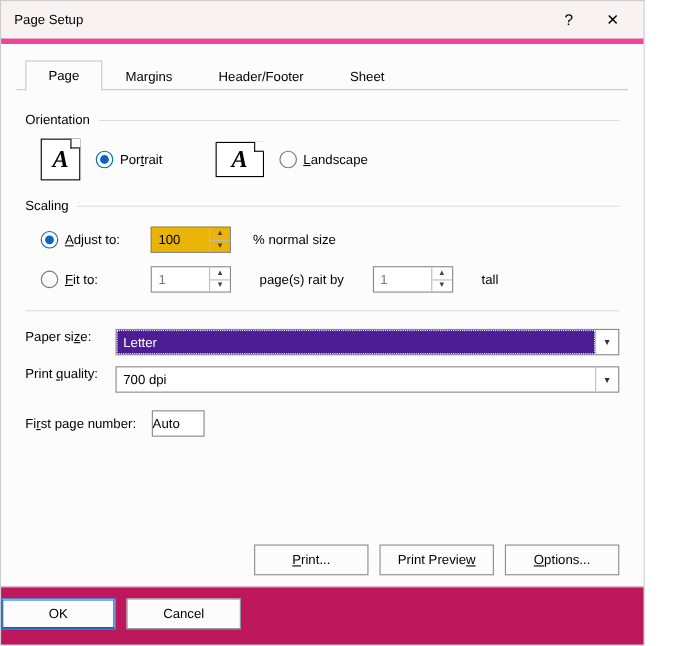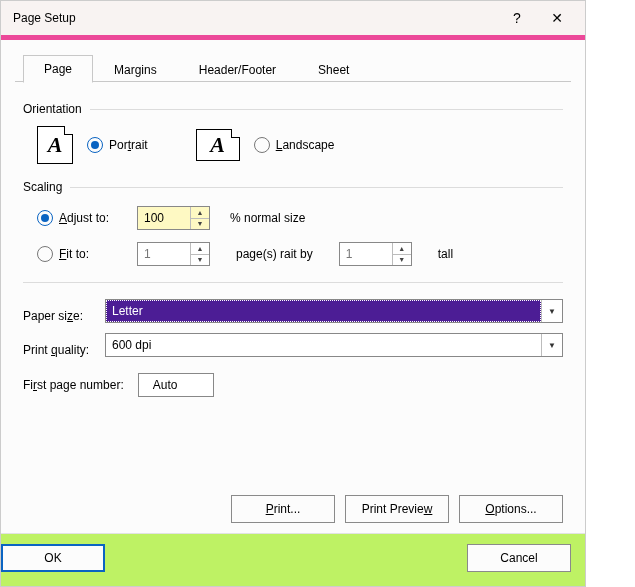--- a/index.html
+++ b/index.html
@@ -22,41 +22,41 @@
   .page-icon{width:34px;height:36px;border:1px solid #000;background:#fff;position:relative;display:flex;align-items:center;justify-content:center;font-family:"Times New Roman",serif;font-size:22px;font-style:italic;font-weight:bold}
   .page-icon.landscape{width:42px;height:30px}
   .page-icon::after{content:"";position:absolute;top:-1px;right:-1px;width:8px;height:8px;background:#fcfcfc;border-left:1px solid #000;border-bottom:1px solid #000}
   .radio{display:flex;align-items:center;gap:6px}
   .radio .dot{width:14px;height:14px;border:1px solid #777;border-radius:50%;display:flex;align-items:center;justify-content:center;box-sizing:border-box}
   .radio.checked .dot{border-color:#0a64c2}
   .radio.checked .dot::after{content:"";width:8px;height:8px;border-radius:50%;background:#0a64c2}
   .radio.big .dot{width:16px;height:16px}
   .scaling-row{display:flex;align-items:center;gap:20px;padding:6px 6px 6px 14px}
   .scaling-row .radio{width:80px}
-  .spin{display:flex;align-items:stretch;border:1px solid #888;background:#fef9c3;height:22px}
+  .spin{display:flex;align-items:stretch;border:1px solid #888;background:#eab308;height:22px}
   .spin.disabled{color:#777;background:#fff}
   .spin input{border:none;width:40px;padding:0 6px;font-size:12px;outline:none;background:transparent;color:inherit}
   .spin .btns{display:flex;flex-direction:column;border-left:1px solid #bcbcbc;width:18px}
   .spin .btns div{flex:1;display:flex;align-items:center;justify-content:center;font-size:7px;line-height:1;color:#444}
   .spin .btns div:first-child{border-bottom:1px solid #bcbcbc}
   .sep{height:1px;background:#dcdcdc;margin:10px 0 16px 0}
-  .form-row{display:flex;align-items:flex-end;margin-bottom:10px}
+  .form-row{display:flex;align-items:flex-start;margin-bottom:10px}
   .form-row .lab{width:82px}
   .combo{flex:1;display:flex;align-items:stretch;border:1px solid #888;height:22px;background:#fff}
   .combo .val{flex:1;padding:3px 6px;font-size:12px;display:flex;align-items:center}
   .combo.sel .val{background:#4c1d95;color:#fff;border:1px dotted #fff;margin:0;padding:2px 5px}
   .combo .arrow{width:20px;border-left:1px solid #bcbcbc;display:flex;align-items:center;justify-content:center;font-size:8px;color:#333}
   .fpn-row{display:flex;align-items:center;margin-top:6px;gap:14px}
   .fpn-row .lab{}
-  .txtbox{border:1px solid #888;background:#fff;height:22px;padding:0 14px;display:flex;align-items:center;width:46px}
+  .txtbox{border:1px solid #888;background:#fff;height:22px;padding:0 0;display:flex;align-items:center;width:46px}
   .spacer-flex{flex:1}
   .btnbar{display:flex;gap:10px;justify-content:flex-end;padding:4px 0 0 0}
   .btn{min-width:102px;height:26px;border:1px solid #8a8a8a;background:#fcfcfc;font-size:12px;display:flex;align-items:center;justify-content:center;cursor:pointer}
   .btn.primary{border-color:#0a64c2;box-shadow:inset 0 0 0 1px #0a64c2}
-  .footer{padding:10px 14px 14px 0;display:flex;gap:10px;justify-content:space-between;background:#bef264;border-top:1px solid #e2e2e2}
+  .footer{padding:10px 14px 14px 0;display:flex;gap:10px;justify-content:flex-start;background:#be185d;border-top:1px solid #e2e2e2}
   .txt{font-size:12px;color:#000}
   .disabled-text{color:#6a6a6a}
   .und{text-decoration:underline;text-decoration-thickness:1px}
 </style>
 </head>
 <body>
 
 <div class="window">
 
   <div class="titlebar">
@@ -150,21 +150,21 @@
         <div class="lab" style="width:82px">Paper si<span class="und">z</span>e:</div>
         <div class="combo sel">
           <div class="val">Letter</div>
           <div class="arrow">▼</div>
         </div>
       </div>
 
       <div class="form-row">
         <div class="lab" style="width:82px">Print <span class="und">q</span>uality:</div>
         <div class="combo">
-          <div class="val">600 dpi</div>
+          <div class="val">700 dpi</div>
           <div class="arrow">▼</div>
         </div>
       </div>
 
       <div class="fpn-row">
         <div class="lab">Fi<span class="und">r</span>st page number:</div>
         <div class="txtbox">
           <span>Auto</span>
         </div>
       </div>

